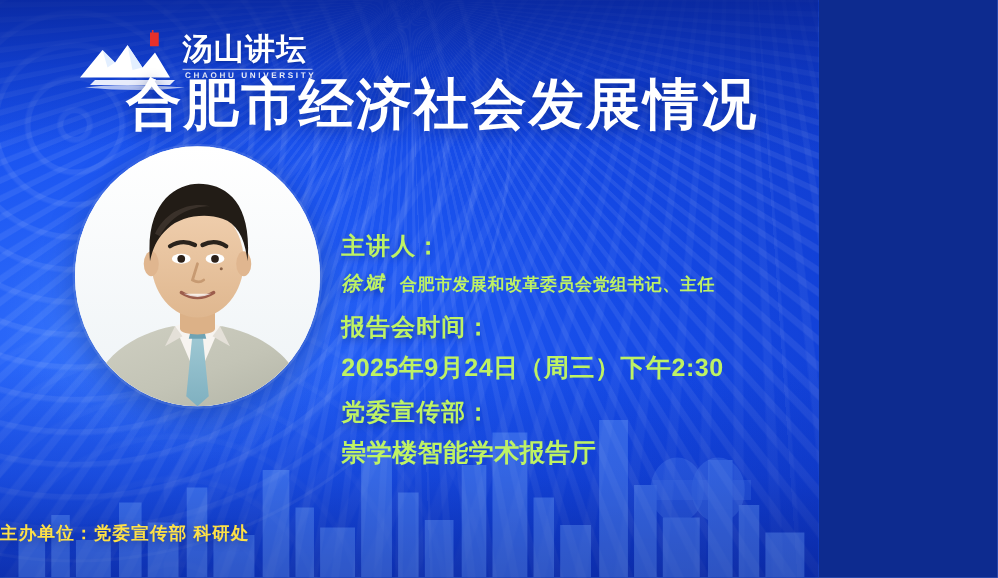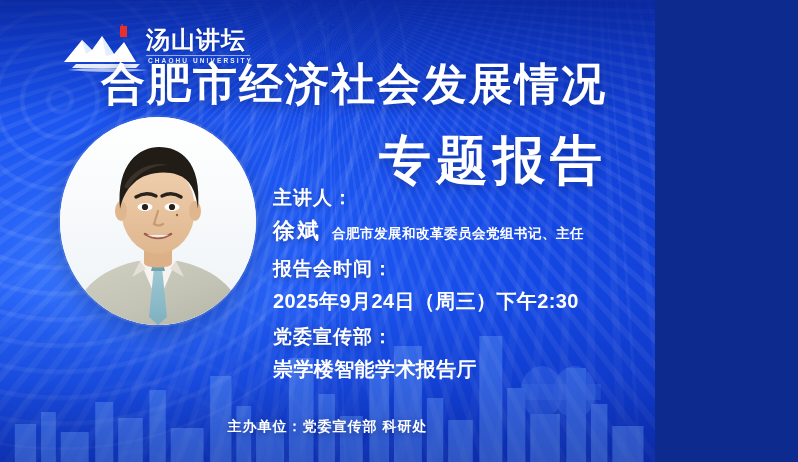--- a/index.html
+++ b/index.html
@@ -198,41 +198,42 @@
     font-weight: 700;
     letter-spacing: 2px;
     white-space: nowrap;
     text-shadow: 0 3px 10px rgba(2,22,95,0.45);
     line-height: 1;
   }
   .title1 { top: 62px; font-size: 44px; }
   .title2 { top: 134px; font-size: 52px; letter-spacing: 5px; }
 
   
-  .info { position: absolute; left: 273px; top: 188px; width: 420px; color: #ffffff; }
+  .info { position: absolute; left: 273px; top: 188px; width: 420px; color: #bef264; }
   .lbl {
     font-size: 19px;
     font-weight: 700;
     letter-spacing: 1px;
     line-height: 1;
     margin-bottom: 13px;
     text-shadow: 0 2px 6px rgba(2,22,95,0.4);
   }
   .speaker-row {
     display: flex;
     align-items: baseline;
     gap: 11px;
     margin-bottom: 17px;
   }
   .speaker-name {
-    font-size: 22px;
+    font-size: 16px;
     font-weight: 700;
     letter-spacing: 2px;
     line-height: 1;
     text-shadow: 0 2px 6px rgba(2,22,95,0.4);
+    font-style: italic;
   }
   .speaker-title {
     font-size: 13.5px;
     font-weight: 700;
     letter-spacing: 0.5px;
     line-height: 1;
   }
   .val {
     font-size: 20px;
     font-weight: 700;
@@ -241,22 +242,21 @@
     margin-bottom: 16px;
   }
   .val.last { margin-bottom: 4px; }
 
   
   .footer {
     position: absolute;
     left: 0;
     right: 0;
     top: 418px;
-    text-align: center;
-    color: #ffffff;
+    color: #fde047;
     font-size: 14px;
     font-weight: 700;
     letter-spacing: 1px;
     text-shadow: 0 2px 7px rgba(2,22,95,0.45);
   }
 </style>
 </head>
 <body>
 
 <div id="poster">
@@ -368,21 +368,20 @@
       <path d="M98 94 L94 107 q5 3 9 0" stroke="#c79a72" stroke-width="2.2" fill="none" stroke-linecap="round"></path>
 
       <path d="M85 117 q13 8 26 0" stroke="#9c5d4c" stroke-width="2.6" fill="none" stroke-linecap="round"></path>
       <path d="M87 118 q11 5 22 0" fill="#ffffff" opacity="0.75"></path>
 
       <circle cx="117" cy="98" r="1.2" fill="#8a6246"></circle>
     </svg>
   </div>
 
   <div class="title1">合肥市经济社会发展情况</div>
-  <div class="title2">专题报告</div>
 
   <div class="info">
     <div class="lbl">主讲人：</div>
     <div class="speaker-row">
       <span class="speaker-name">徐斌</span>
       <span class="speaker-title">合肥市发展和改革委员会党组书记、主任</span>
     </div>
     <div class="lbl">报告会时间：</div>
     <div class="val">2025年9月24日（周三）下午2:30</div>
     <div class="lbl">党委宣传部：</div>

